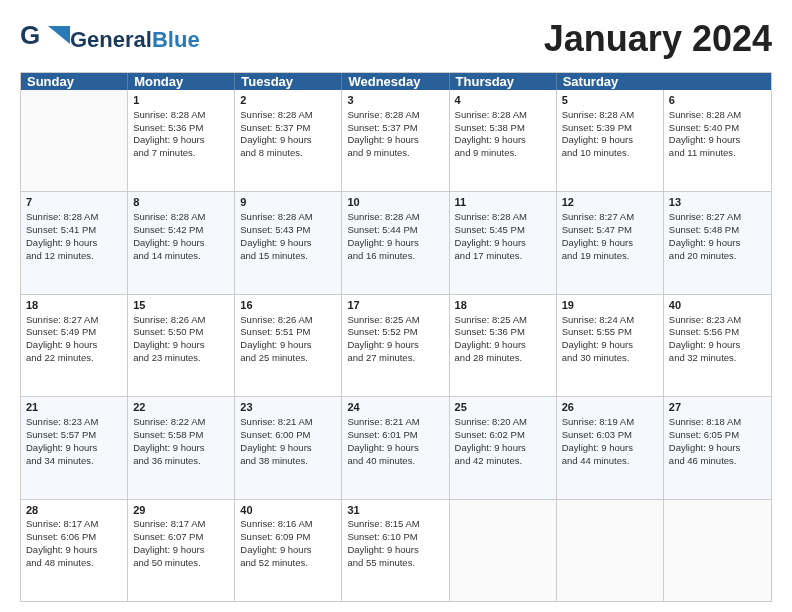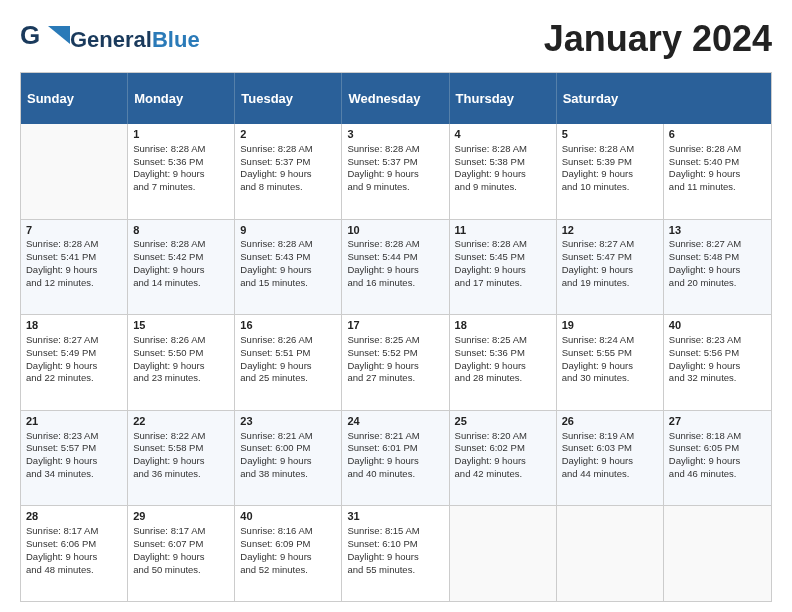--- a/index.html
+++ b/index.html
@@ -49,21 +49,21 @@
     }
     .cal-header {
       display: grid;
       grid-template-columns: repeat(7, 1fr);
       background: #2a6099;
     }
     .cal-header-cell {
       color: #fff;
       font-size: 13px;
       font-weight: bold;
-      padding: 18px 6px;
+      padding: 1px 6px;
       text-align: left;
       border-right: 1px solid #5580aa;
     }
     .cal-header-cell:last-child {
       border-right: none;
     }
     .cal-body {
       display: flex;
       flex-direction: column;
       flex: 1;

